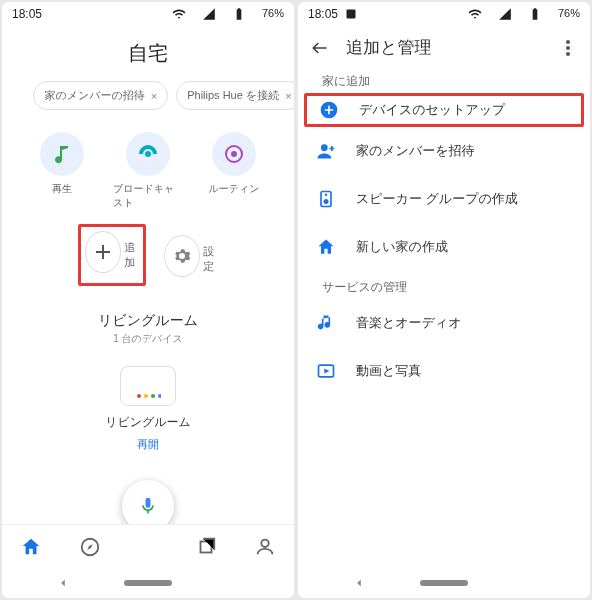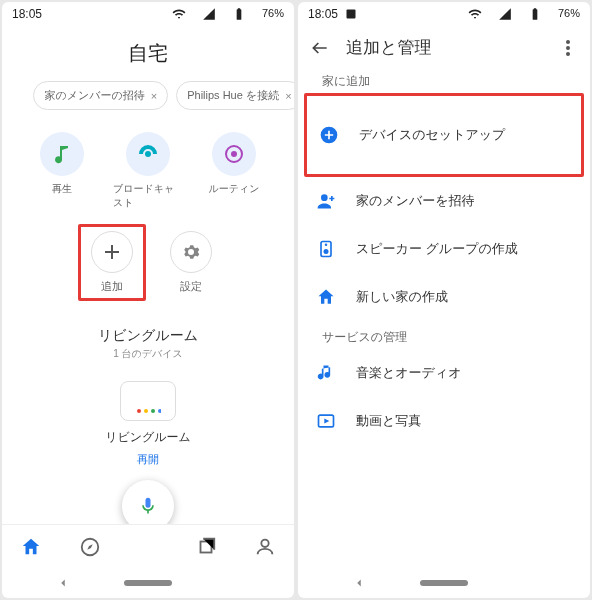--- a/index.html
+++ b/index.html
@@ -87,21 +87,21 @@
     text-align: left;
   }
   .actions-row2 {
     display: flex;
     justify-content: center;
     gap: 18px;
     padding: 8px 0 14px;
   }
   .action2 {
     display: flex;
-    flex-direction: column;
+    flex-direction: row;
     align-items: center;
     width: 54px;
   }
   .action2 .circle {
     width: 42px;
     height: 42px;
     border-radius: 50%;
     border: 1px solid #ddd;
     background: #fff;
     display: flex;
@@ -208,21 +208,21 @@
     padding: 14px 18px;
     font-size: 13px;
     color: #333;
   }
   .list-item .li-icon { width: 20px; height: 20px; display:flex; align-items:center; justify-content:center; }
   .li-icon svg { display: block; }
   .highlighted-item {
     border: 3px solid #e53935;
     border-radius: 2px;
     margin: 0 6px;
-    padding: 29px 12px;
+    padding: 4px 12px;
     font-family: Liberation Serif, serif;
   }
   .dots {
     width: 20px; height: 20px; display:flex; align-items:center; justify-content:center;
   }
 </style>
 </head>
 <body>
 
 <div class="screen">

